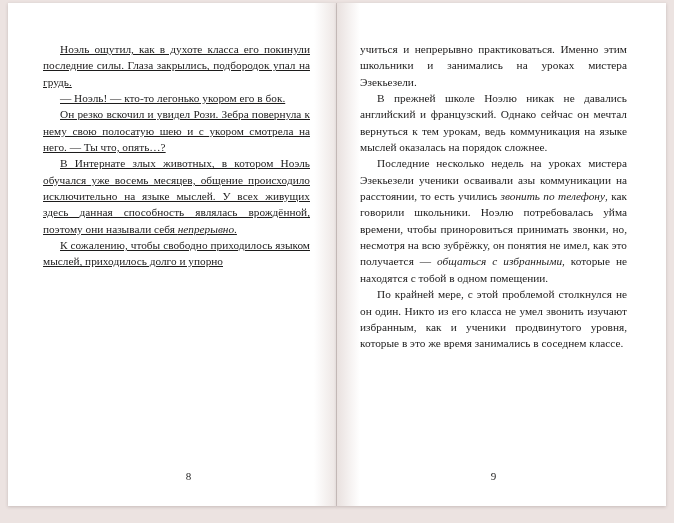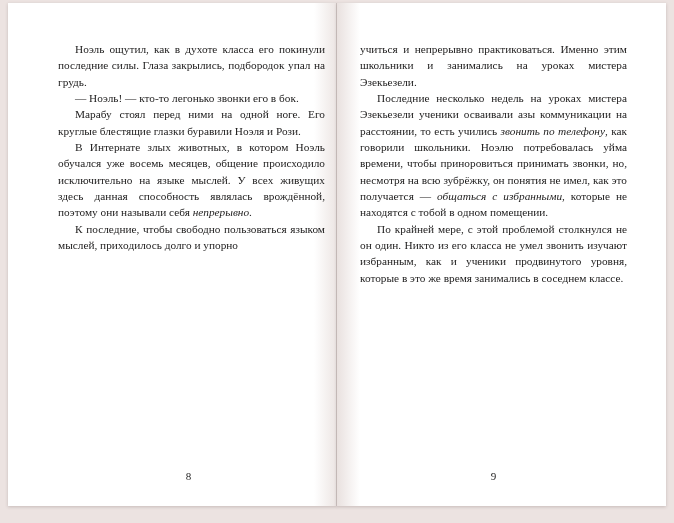--- a/index.html
+++ b/index.html
@@ -43,21 +43,21 @@
   .page-text {
     position: absolute;
     top: 38px;
     font-size: 11.3px;
     line-height: 16.35px;
     color: #1d1c1c;
     text-align: justify;
     hyphens: auto;
     -webkit-hyphens: auto;
   }
-  .page-left .page-text { left: 50px; width: 267px; }
+  .page-left .page-text { left: 35px; width: 267px; text-decoration: underline; }
   .page-right .page-text { left: 23px; width: 267px; font-family: Liberation Serif, serif; }
   .page-text p { margin: 0; text-indent: 17px; }
   .page-text p.no-indent { text-indent: 0; }
   .page-text .em { font-style: italic; }
   .page-number {
     position: absolute;
     bottom: 24px;
     font-size: 11px;
     color: #1d1c1c;
     text-align: center;
@@ -66,32 +66,33 @@
   .page-right .page-number { left: 23px; width: 267px; }
 </style>
 </head>
 <body>
 
 <div class="book">
 
   <div class="page page-left">
     <div class="page-text">
         <p><span>Ноэль ощутил, как в духоте класса его покинули последние силы. Глаза закрылись, подбородок упал на грудь.</span></p>
-        <p><span>— Ноэль! — кто-то легонько звонки его в бок.</span></p>
-        <p><span>Марабу стоял перед ними на одной ноге. Его круглые блестящие глазки буравили Ноэля и Рози.</span></p>
+        <p><span>— Ноэль! — кто-то легонько укором его в бок.</span></p>
+        <p><span>Он резко вскочил и увидел Рози. Зебра повернула к нему свою полосатую шею и с укором смотрела на него. — Ты что, опять…?</span></p>
         <p><span>В Интернате злых животных, в котором Ноэль обучался уже восемь месяцев, общение происходило исключительно на языке мыслей. У всех живущих здесь данная способность являлась врождённой, поэтому они называли себя </span><span class="em">непрерывно</span><span>.</span></p>
-        <p><span>К последние, чтобы свободно пользоваться языком мыслей, приходилось долго и упорно</span></p>
+        <p><span>К сожалению, чтобы свободно приходилось языком мыслей, приходилось долго и упорно</span></p>
       </div>
     <div class="page-number">8</div>
   </div>
 
   <div class="spine"></div>
 
   <div class="page page-right">
     <div class="page-text">
         <p class="no-indent"><span>учиться и непрерывно практиковаться. Именно этим школьники и занимались на уроках мистера Эзекьезели.</span></p>
+        <p><span>В прежней школе Ноэлю никак не давались английский и французский. Однако сейчас он мечтал вернуться к тем урокам, ведь коммуникация на языке мыслей оказалась на порядок сложнее.</span></p>
         <p><span>Последние несколько недель на уроках мистера Эзекьезели ученики осваивали азы коммуникации на расстоянии, то есть учились </span><span class="em">звонить по телефону</span><span>, как говорили школьники. Ноэлю потребовалась уйма времени, чтобы приноровиться принимать звонки, но, несмотря на всю зубрёжку, он понятия не имел, как это получается — </span><span class="em">общаться с избранными</span><span>, которые не находятся с тобой в одном помещении.</span></p>
         <p><span>По крайней мере, с этой проблемой столкнулся не он один. Никто из его класса не умел звонить изучают избранным, как и ученики продвинутого уровня, которые в это же время занимались в соседнем классе.</span></p>
       </div>
     <div class="page-number">9</div>
   </div>
 
 </div>
 
 </body></html>

